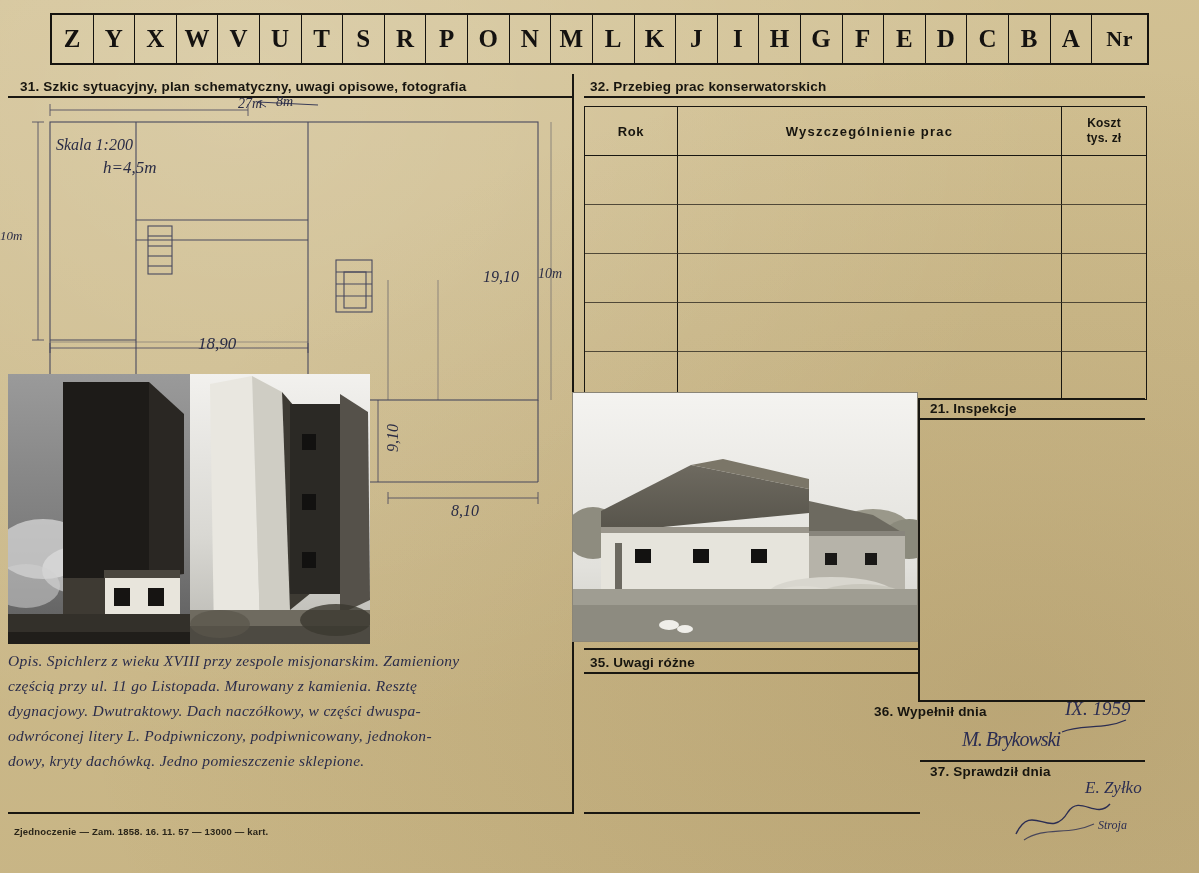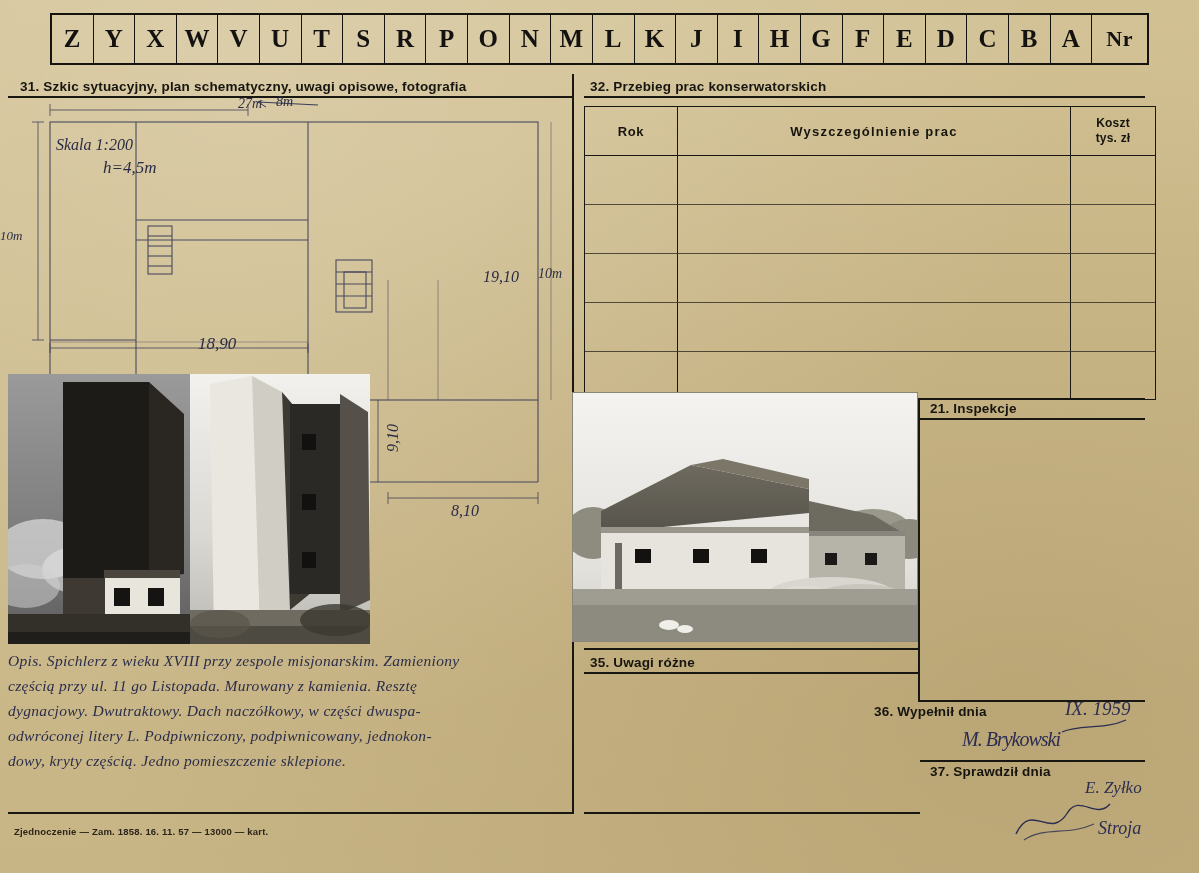--- a/index.html
+++ b/index.html
@@ -35,21 +35,20 @@
   .hd{
     position:absolute;font-size:13.5px;font-weight:700;color:#17150f;
     letter-spacing:.2px;white-space:nowrap;
   }
   
   .rule{position:absolute;background:#191711;}
   
   #tbl32{
     position:absolute;left:584px;top:106px;width:561px;height:292px;
     border:1.6px solid #191711;
-    padding-left:9px;
   }
   #tbl32 .thead{
     position:absolute;left:0;top:0;width:100%;height:48px;
     border-bottom:1.6px solid #191711;
     display:flex;
   }
   #tbl32 .th{
     display:flex;align-items:center;justify-content:center;text-align:center;
     font-size:13px;font-weight:600;color:#17150f;letter-spacing:1.2px;
   }
@@ -327,27 +326,27 @@
       <ellipse cx="96" cy="232" rx="10" ry="5" fill="#efeee9"></ellipse>
       <ellipse cx="112" cy="236" rx="8" ry="4" fill="#efeee9"></ellipse>
     </svg>
   </div>
 
   <div id="descr">
     <div>Opis. Spichlerz z wieku XVIII przy zespole misjonarskim. Zamieniony</div>
     <div>częścią przy ul. 11 go Listopada. Murowany z kamienia. Resztę</div>
     <div>dygnacjowy. Dwutraktowy. Dach naczółkowy, w części dwuspa-</div>
     <div>odwróconej litery L. Podpiwniczony, podpiwnicowany, jednokon-</div>
-    <div>dowy, kryty częścią. Jedno pomieszczenie sklepione.</div>
+    <div>dowy, kryty dachówką. Jedno pomieszczenie sklepione.</div>
   </div>
 
   <div class="sig" style="position:absolute;left:1065px;top:698px;font-size:19px;">IX. 1959</div>
   <div class="sig" style="position:absolute;left:962px;top:728px;font-size:20px;letter-spacing:-1px;">M. Brykowski</div>
   <div class="sig" style="position:absolute;left:1085px;top:778px;font-size:17px;">E. Zyłko</div>
-  <div class="sig" style="position:absolute;left:1098px;top:818px;font-size:18px;">Stroja</div>
+  <div class="sig" style="position:absolute;left:1098px;top:818px;font-size:12px;">Stroja</div>
   <svg style="position:absolute;left:1010px;top:790px;" width="110" height="60">
     <path d="M6 44 C22 10, 40 52, 58 22 C70 4, 86 30, 100 14" stroke="#2b2d52" fill="none" stroke-width="1.4"></path>
     <path d="M14 50 C34 36, 58 46, 84 34" stroke="#2b2d52" fill="none" stroke-width="1.1" opacity="0.8"></path>
   </svg>
   <svg style="position:absolute;left:1060px;top:712px;" width="70" height="28">
     <path d="M2 20 C20 12, 44 18, 66 8" stroke="#2b2d52" fill="none" stroke-width="1.2"></path>
   </svg>
 
   <div id="imprint">Zjednoczenie — Zam. 1858. 16. 11. 57 — 13000 — kart.</div>
 

